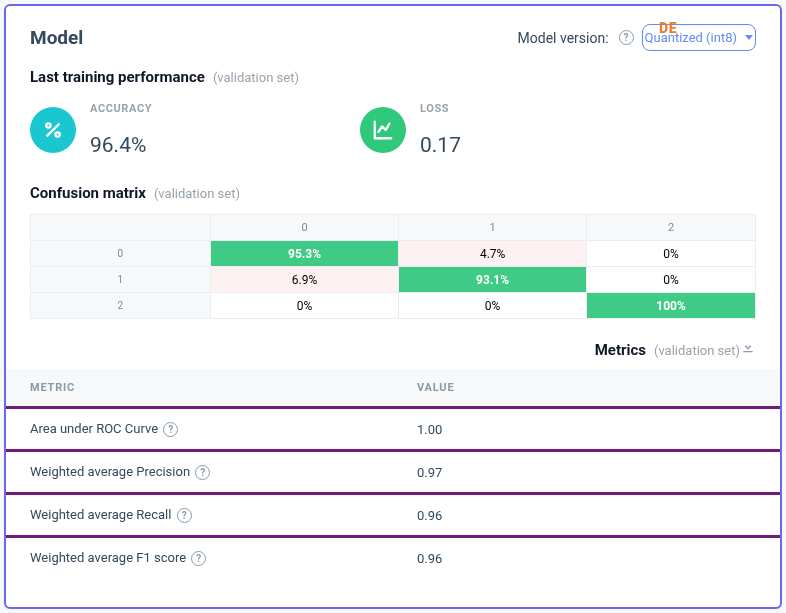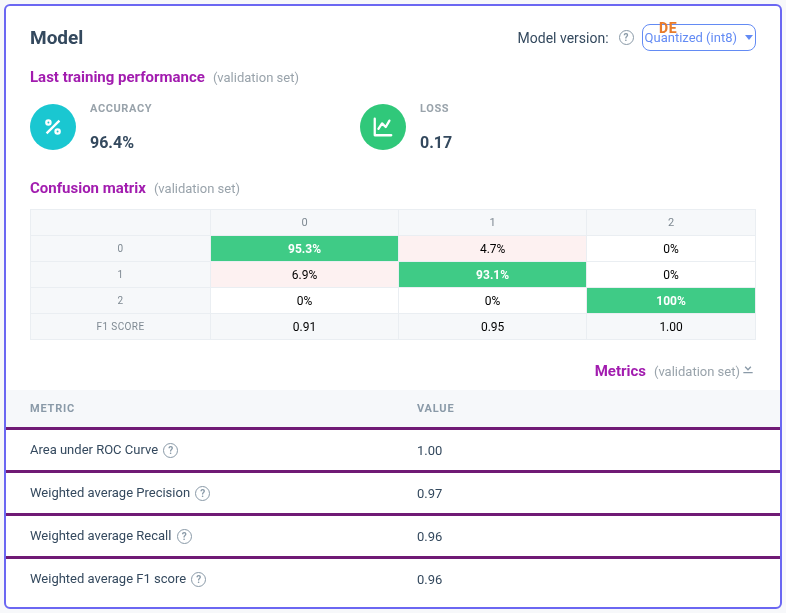--- a/index.html
+++ b/index.html
@@ -42,33 +42,33 @@
   .dropdown .caret {
     width: 0; height: 0; border-left: 4px solid transparent;
     border-right: 4px solid transparent; border-top: 5px solid #638bf4;
   }
   .de-badge {
     position: absolute; top: -5px; right: 78px; color: #e87c2b; font-weight: 800;
     font-size: 14px; letter-spacing: 0.5px;
   }
 
   .section { padding: 6px 24px; }
-  .section-title { font-size: 15px; font-weight: 700; color: #a21caf; margin-bottom: 10px; }
+  .section-title { font-size: 15px; font-weight: 700; color: #0f172a; margin-bottom: 10px; }
   .section-sub { color: #99a3ab; font-size: 13px; font-weight: 400; margin-left: 4px; margin-top: 44px; }
 
   .metrics-row { display: flex; padding: 10px 24px 20px 24px; }
   .metric { display: flex; align-items: center; gap: 14px; min-width: 250px; }
   .metric-icon {
     width: 46px; height: 46px; border-radius: 50%; display: flex;
     align-items: center; justify-content: center; color: #fff;
   }
   .metric-icon.teal { background: #1ac7d1; }
   .metric-icon.green { background: #30c87a; }
   .metric-label { font-size: 11px; letter-spacing: 0.6px; color: #99a3ab; font-weight: 700; }
-  .metric-value { font-size: 16px; font-weight: 700; color: #34495e; margin-top: 18px; }
+  .metric-value { font-size: 21px; font-weight: 400; color: #34495e; margin-top: 18px; }
 
   .cm-table { width: 100%; border-collapse: collapse; margin-top: 4px; font-size: 12px; }
   .cm-table th, .cm-table td {
     border: 1px solid #eaeef2; text-align: center; height: 26px;
     color: #000000; font-weight: 400;
   }
   .cm-table thead th { background: #f6f8fa; font-size: 11px; color: #7e8992; }
   .cm-table .row-head { background: #f6f8fa; font-size: 10px; color: #7e8992; letter-spacing: 0.4px; font-weight: 400; width: 180px; text-align: center; }
   .cm-table .row-head.label { text-transform: uppercase; }
   .cm-table .corner { background: #f6f8fa; }
@@ -167,26 +167,20 @@
           <td class="pink">6.9%</td>
           <td class="diag">93.1%</td>
           <td>0%</td>
         </tr>
         <tr>
           <td class="row-head">2</td>
           <td>0%</td>
           <td>0%</td>
           <td class="diag">100%</td>
         </tr>
-        <tr class="f1">
-          <td class="row-head label">F1 SCORE</td>
-          <td>0.91</td>
-          <td>0.95</td>
-          <td>1.00</td>
-        </tr>
       </tbody>
     </table>
   </div>
 
   <div class="metrics-header">
     <div>
       <span class="section-title">Metrics</span>
       <span class="section-sub">(validation set)</span>
     </div>
     <span class="download">

